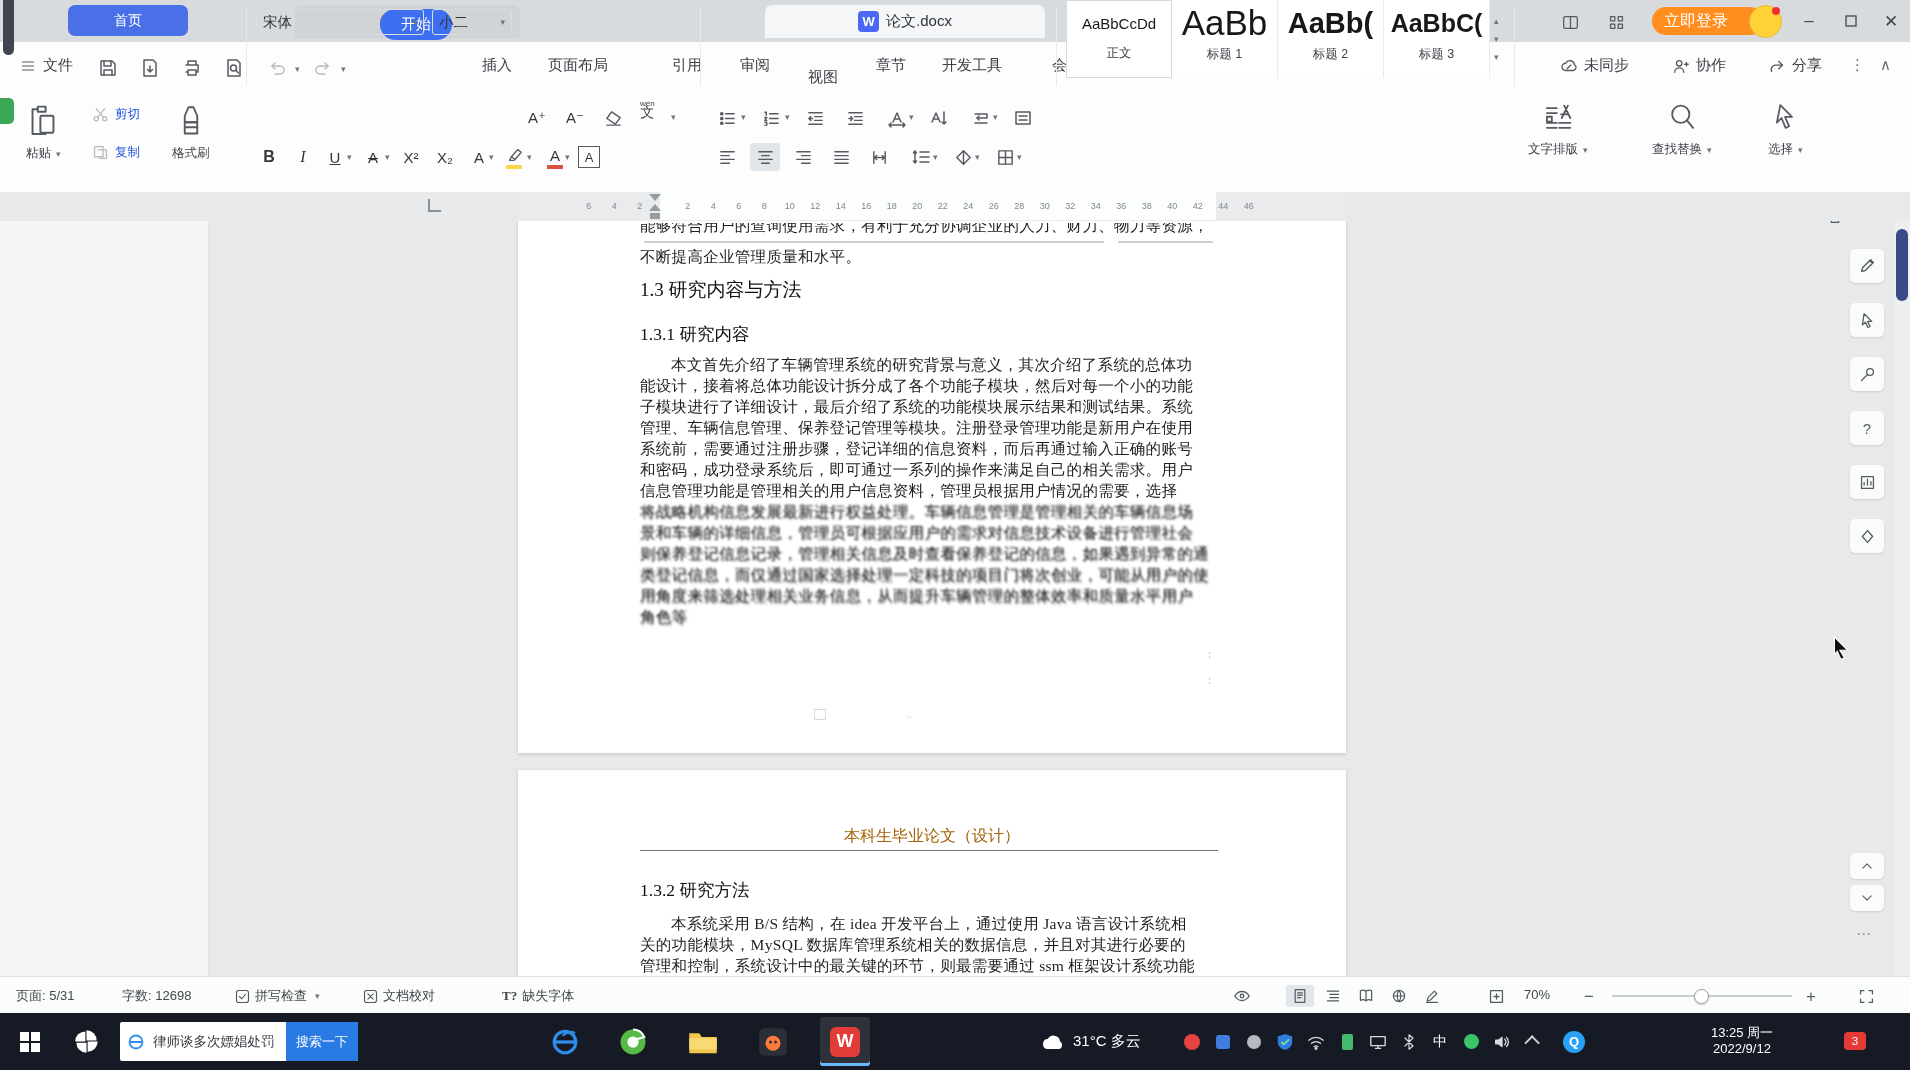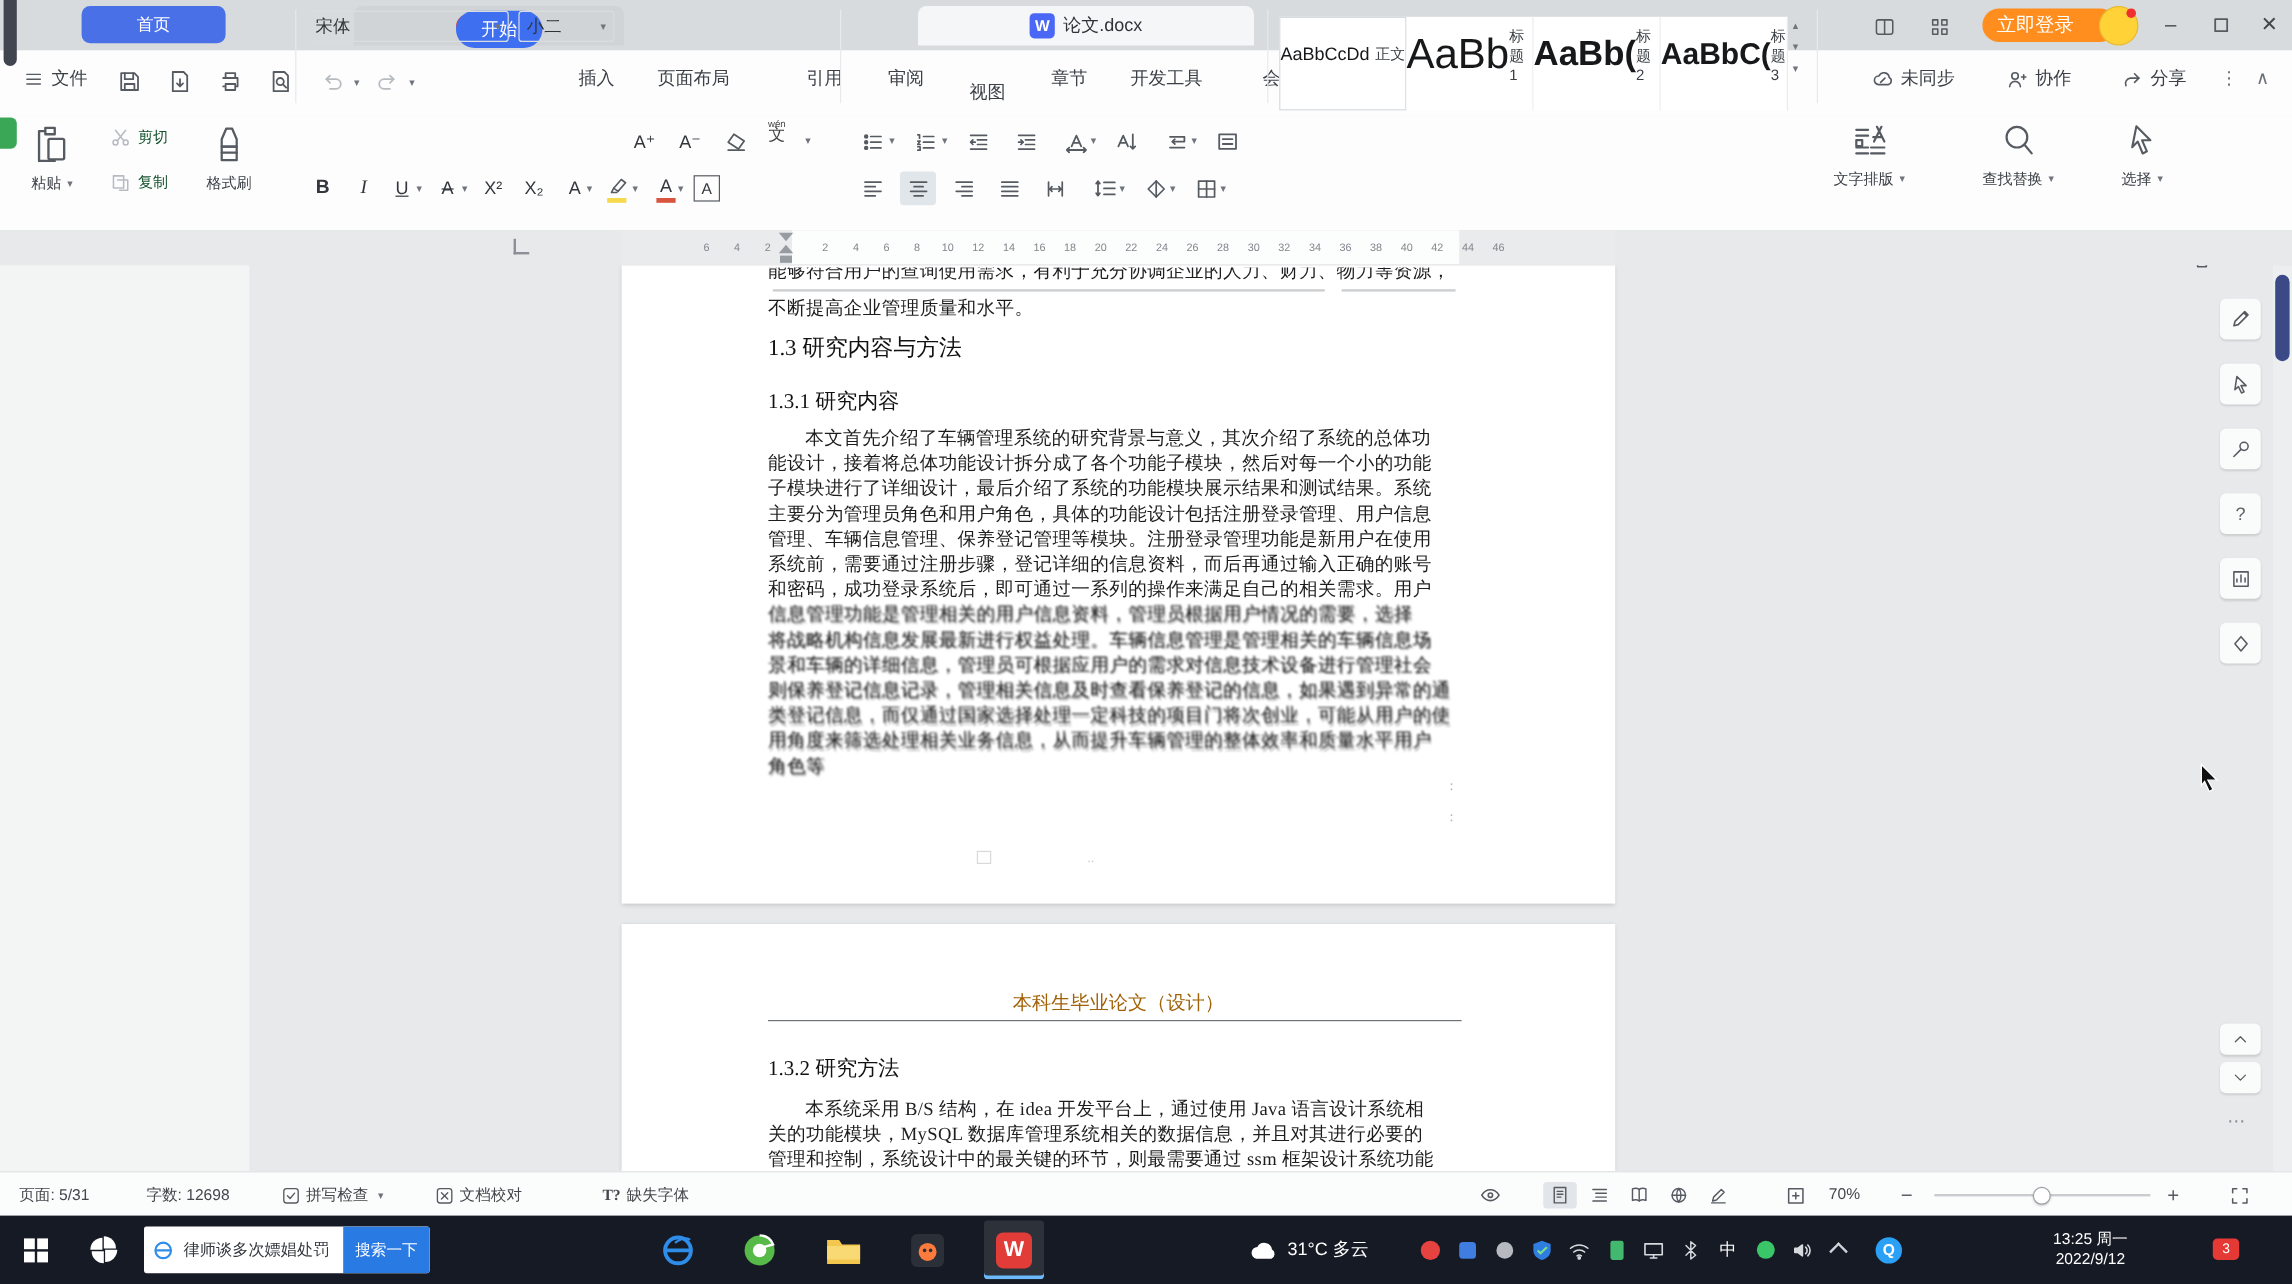--- a/index.html
+++ b/index.html
@@ -35,23 +35,23 @@
   .qat{top:16px;}
   .searchbox{left:1212px;top:13px;display:flex;align-items:center;gap:8px;color:#9aa0a6;font-size:14px;}
   
   .ribbon{left:0;top:96px;width:1910px;height:96px;background:#fdfdfe;border-bottom:1px solid #d8dadc;}
   .rlabel{font-size:12.5px;color:#3a3f45;display:flex;align-items:center;gap:2px;}
   .sep{top:8px;width:1px;height:78px;background:#e7e9ea;}
   .combo{top:9px;height:26px;border:1px solid #dadde0;border-radius:3px;display:flex;align-items:center;
     justify-content:space-between;padding:0 6px;font-size:14.5px;color:#2f3338;box-sizing:border-box;}
   .fbtn{width:30px;height:28px;display:flex;align-items:center;justify-content:center;color:#33373d;}
   .txtic{font-size:15px;color:#33373d;}
-  .grayed{color:#14532d;}
-  .stylebox{top:14px;width:106px;height:78px;background:#fff;border-right:1px solid #e9ebed;box-sizing:border-box;
-    display:flex;flex-direction:row;align-items:center;justify-content:flex-end;padding-bottom:15px;overflow:hidden;}
+  .grayed{color:#1d4ed8;}
+  .stylebox{top:0;width:106px;height:78px;background:#fff;border-right:1px solid #e9ebed;box-sizing:border-box;
+    display:flex;flex-direction:column;align-items:center;justify-content:flex-end;padding-bottom:15px;overflow:hidden;}
   .stylebox .prev{flex:1;display:flex;align-items:center;color:#17181a;white-space:nowrap;}
   .stylebox .lbl{font-size:12.5px;color:#3a3f45;}
   .bigtool{display:flex;flex-direction:column;align-items:center;gap:7px;}
   
   .ruler{left:0;top:192px;width:1910px;height:29px;background:#e7e9ea;}
   .ruler .band{position:absolute;left:518px;top:0;width:828px;height:29px;background:#e9ebed;border-bottom:1px solid #d9dcde;}
   .ruler .white{position:absolute;left:660px;top:0;width:556px;height:28px;background:#fcfdfd;}
   .ruler-nums{position:absolute;top:9px;display:flex;}
   .ruler-nums .rn{width:25.5px;text-align:center;font-size:9px;color:#82878d;}
   .tri-d{width:0;height:0;border-left:6px solid transparent;border-right:6px solid transparent;border-top:7px solid #969ca2;}
@@ -554,21 +554,20 @@
       </div>
       <div class="abs" style="left:126px;top:20px;width:460px;height:2px;background:rgba(130,135,140,.4)"></div>
       <div class="abs" style="left:600px;top:20px;width:95px;height:2px;background:rgba(130,135,140,.4)"></div>
       <div class="abs doc-line" style="left:122px;top:26px;width:578px">不断提高企业管理质量和水平。</div>
       <div class="abs dochead" style="left:122px;top:56px;font-size:19px">1.3 研究内容与方法</div>
       <div class="abs dochead" style="left:122px;top:101px;font-size:17.5px">1.3.1 研究内容</div>
       <div class="abs p1body" style="left:122px;top:134px;width:580px">
           <div class="doc-line">本文首先介绍了车辆管理系统的研究背景与意义，其次介绍了系统的总体功</div>
           <div class="doc-line">能设计，接着将总体功能设计拆分成了各个功能子模块，然后对每一个小的功能</div>
           <div class="doc-line">子模块进行了详细设计，最后介绍了系统的功能模块展示结果和测试结果。系统</div>
-          <div class="doc-line">主要分为管理员角色和用户角色，具体的功能设计包括注册登录管理、用户信息</div>
           <div class="doc-line">管理、车辆信息管理、保养登记管理等模块。注册登录管理功能是新用户在使用</div>
           <div class="doc-line">系统前，需要通过注册步骤，登记详细的信息资料，而后再通过输入正确的账号</div>
           <div class="doc-line">和密码，成功登录系统后，即可通过一系列的操作来满足自己的相关需求。用户</div>
           <div class="doc-line">信息管理功能是管理相关的用户信息资料，管理员根据用户情况的需要，选择</div>
           <div class="doc-line">将战略机构信息发展最新进行权益处理。车辆信息管理是管理相关的车辆信息场</div>
           <div class="doc-line">景和车辆的详细信息，管理员可根据应用户的需求对信息技术设备进行管理社会</div>
           <div class="doc-line">则保养登记信息记录，管理相关信息及时查看保养登记的信息，如果遇到异常的通</div>
           <div class="doc-line">类登记信息，而仅通过国家选择处理一定科技的项目门将次创业，可能从用户的使</div>
           <div class="doc-line">用角度来筛选处理相关业务信息，从而提升车辆管理的整体效率和质量水平用户</div>
           <div class="doc-line">角色等</div>

